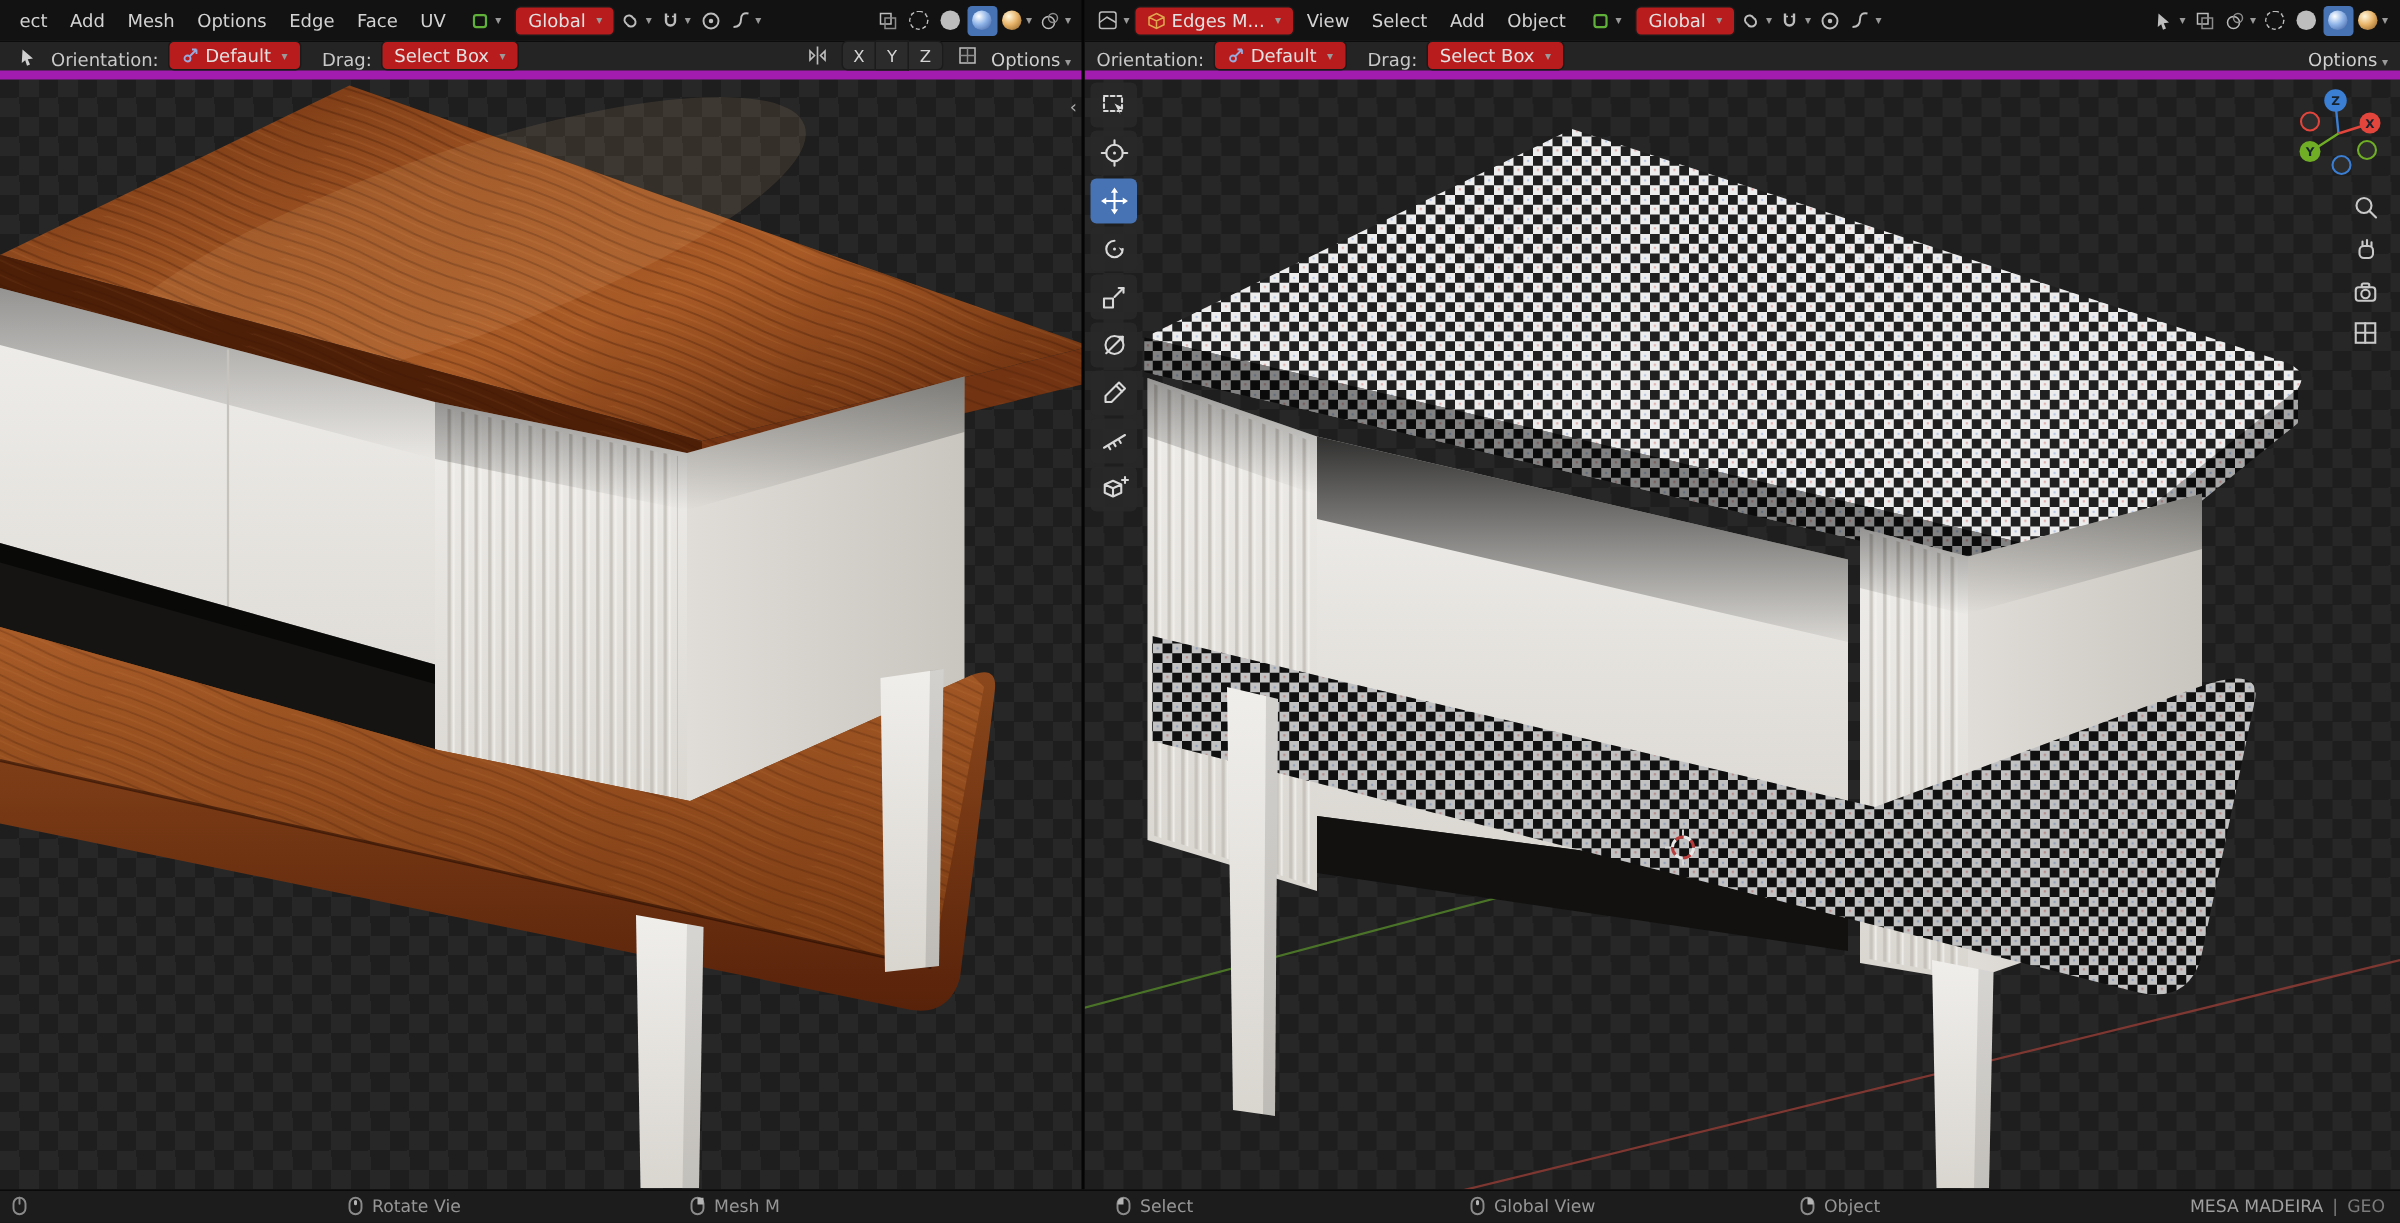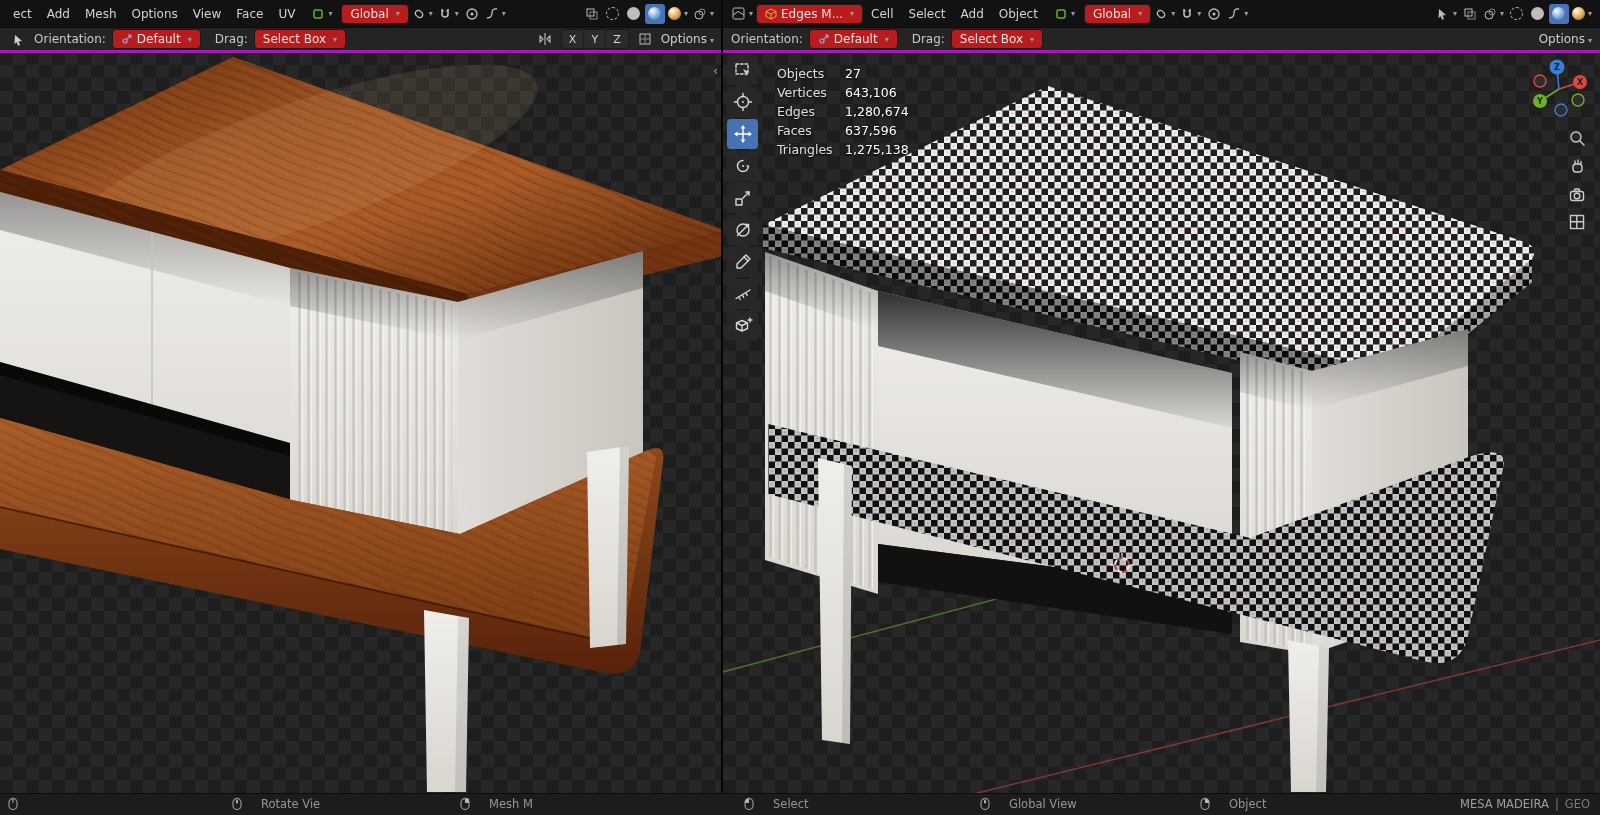--- a/index.html
+++ b/index.html
@@ -14,22 +14,22 @@
   .vp-divider{position:absolute;top:0;left:721px;width:2px;height:793px;background:#050505;z-index:40}
   .vp-bg{position:absolute;inset:0;
     background:repeating-conic-gradient(#272727 0% 25%,#1e1e1e 0% 50%);
     background-size:26px 26px}
   .vp svg.scene{position:absolute;top:0;left:0}
 
   
   .menubar{position:absolute;top:0;left:0;right:0;height:27px;background:#121212;
     display:flex;align-items:center;gap:1px;padding:0 6px;z-index:30;white-space:nowrap}
   .toolrow{position:absolute;top:27px;left:0;right:0;height:26px;background:#242424;
-    display:flex;align-items:center;gap:6px;padding:0 8px;z-index:30;white-space:nowrap;
-    border-top:1px solid #0c0c0c;border-bottom:3px solid #a21caf}
+    display:flex;align-items:flex-end;gap:6px;padding:0 8px;z-index:30;white-space:nowrap;
+    border-top:1px solid #0c0c0c;border-bottom:6px solid #a21caf}
   .menu-item{padding:3px 7px;border-radius:3px;color:#d3d3d3;cursor:default}
   .pill{display:inline-flex;align-items:center;gap:4px;background:#b91c1c;border:1px solid #1a1a1a;
     border-radius:4px;padding:2px 8px;color:#e2e2e2;height:20px}
   .caret::after{content:"▾";font-size:8px;color:#9a9a9a;margin-left:3px}
   .lbl{color:#c9c9c9}
   .icon-btn{display:inline-flex;align-items:center;justify-content:center;height:20px;min-width:20px;
     padding:0 2px;border-radius:3px}
   .icon-btn.active{background:#4772b3}
   .grow{margin-left:auto}
   .seg{display:inline-flex}
@@ -62,21 +62,21 @@
   .gizmo{position:absolute;right:8px;top:56px;z-index:25}
   .gizmo text{font-size:8px;font-weight:bold;fill:#16222e}
   .nav-icons{position:absolute;right:12px;top:128px;display:flex;flex-direction:column;gap:8px;z-index:25}
   .nav-icons .icon-btn svg{stroke:#c9c9c9;fill:none;stroke-width:1.4;stroke-linecap:round}
 
   .sidebar-chevron{position:absolute;right:4px;top:64px;color:#aaa;font-size:12px;z-index:25}
 
   
   .statusbar{position:absolute;left:0;top:793px;width:1600px;height:22px;background:#1c1c1c;
     border-top:1px solid #0a0a0a;display:block;z-index:50;font-size:11.5px;color:#969696}
-  .sb-item{position:absolute;top:3px;display:flex;align-items:flex-start;gap:18px}
+  .sb-item{position:absolute;top:3px;display:flex;align-items:flex-start;gap:5px}
   .sb-item svg{display:block}
   .sb-right{position:absolute;right:10px;top:3px;display:flex;gap:6px;color:#9f9f9f}
   .sb-right .dim{color:#7b7b7b}
 
   .mini-icon svg{stroke:#b9b9b9;fill:none;stroke-width:1.3;stroke-linecap:round}
 </style>
 </head>
 <body>
 
 <div class="screen">
@@ -172,21 +172,21 @@
         <path d="M424,610 L469,618 L466,792 L427,792 Z" fill="url(#whiteV)"></path>
         <path d="M458,616 L469,618 L466,792 L455,792 Z" fill="rgba(0,0,0,0.10)"></path>
       </g>
     </svg>
 
     <div class="menubar">
       <span class="menu-item">ect</span>
       <span class="menu-item">Add</span>
       <span class="menu-item">Mesh</span>
       <span class="menu-item">Options</span>
-      <span class="menu-item">View</span>
+      <span class="menu-item">Edge</span>
       <span class="menu-item">Face</span>
       <span class="menu-item">UV</span>
       <span class="icon-btn caret" style="margin-left:6px">
         <svg width="14" height="14">
             <rect x="3" y="3" width="8" height="8" rx="1.5" fill="none" stroke="#5fb13a" stroke-width="1.5"></rect>
           </svg>
       </span>
       <span class="pill caret" style="margin-left:6px">
         <span>Global</span>
       </span>
@@ -342,21 +342,21 @@
             <rect x="2" y="2" width="11" height="11" rx="1.5" fill="none" stroke="#bdbdbd"></rect>
             <path d="M2,9 L7,5.5 L13,9" stroke="#bdbdbd" fill="none"></path>
           </svg>
       </span>
       <span class="pill caret">
         <svg width="12" height="12">
             <path d="M6,1 L11,3.5 V8.5 L6,11 L1,8.5 V3.5 Z M1,3.5 L6,6 L11,3.5 M6,6 V11" stroke="#e0a850" fill="none" stroke-width="1"></path>
           </svg>
         <span>Edges M...</span>
       </span>
-      <span class="menu-item">Cell</span>
+      <span class="menu-item">View</span>
       <span class="menu-item">Select</span>
       <span class="menu-item">Add</span>
       <span class="menu-item">Object</span>
       <span class="icon-btn caret" style="margin-left:6px">
         <svg width="14" height="14">
             <rect x="3" y="3" width="8" height="8" rx="1.5" fill="none" stroke="#5fb13a" stroke-width="1.5"></rect>
           </svg>
       </span>
       <span class="pill caret" style="margin-left:6px">
         <span>Global</span>
@@ -487,32 +487,20 @@
           </svg>
       </div>
       <div class="tool-btn">
         <svg width="20" height="20">
             <path d="M9,4.5 L14.5,7 V12.5 L9,15 L3.5,12.5 V7 Z M3.5,7 L9,9.5 L14.5,7 M9,9.5 V15"></path>
             <path d="M17,2 v4 M15,4 h4"></path>
           </svg>
       </div>
     </div>
 
-    <div class="stats">
-      <span class="s-label">Objects</span>
-      <span class="s-value">27</span>
-      <span class="s-label">Vertices</span>
-      <span class="s-value">643,106</span>
-      <span class="s-label">Edges</span>
-      <span class="s-value">1,280,674</span>
-      <span class="s-label">Faces</span>
-      <span class="s-value">637,596</span>
-      <span class="s-label">Triangles</span>
-      <span class="s-value">1,275,138</span>
-    </div>
 
     <svg class="gizmo" width="64" height="64">
       <g stroke-width="1.6">
         <line x1="31" y1="33" x2="29" y2="13" stroke="#3b7fd4"></line>
         <line x1="31" y1="33" x2="50" y2="27" stroke="#e2453c"></line>
         <line x1="31" y1="33" x2="14" y2="44" stroke="#6fae25"></line>
       </g>
       <circle cx="33" cy="54" r="6" fill="#2d2d2d" stroke="#3b7fd4" stroke-width="1.4"></circle>
       <circle cx="12" cy="25" r="6" fill="#2d2d2d" stroke="#e2453c" stroke-width="1.4"></circle>
       <circle cx="50" cy="44" r="6" fill="#2d2d2d" stroke="#6fae25" stroke-width="1.4"></circle>

